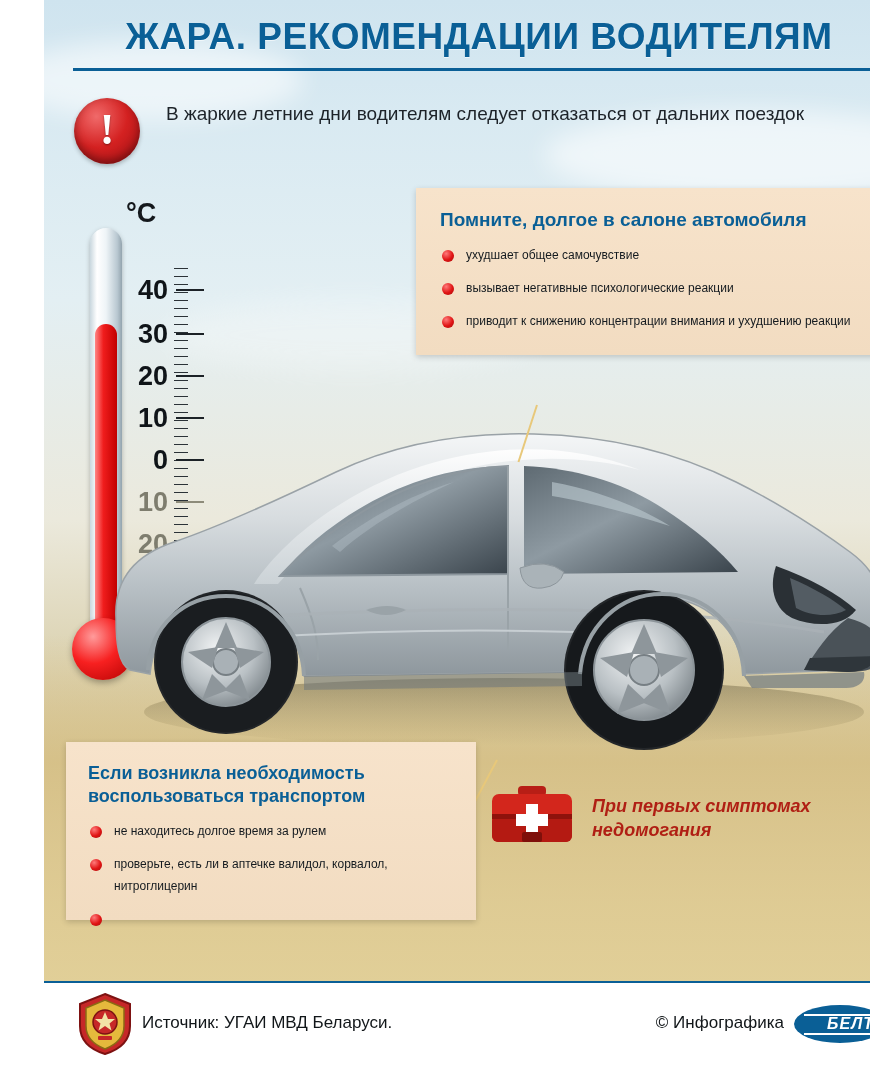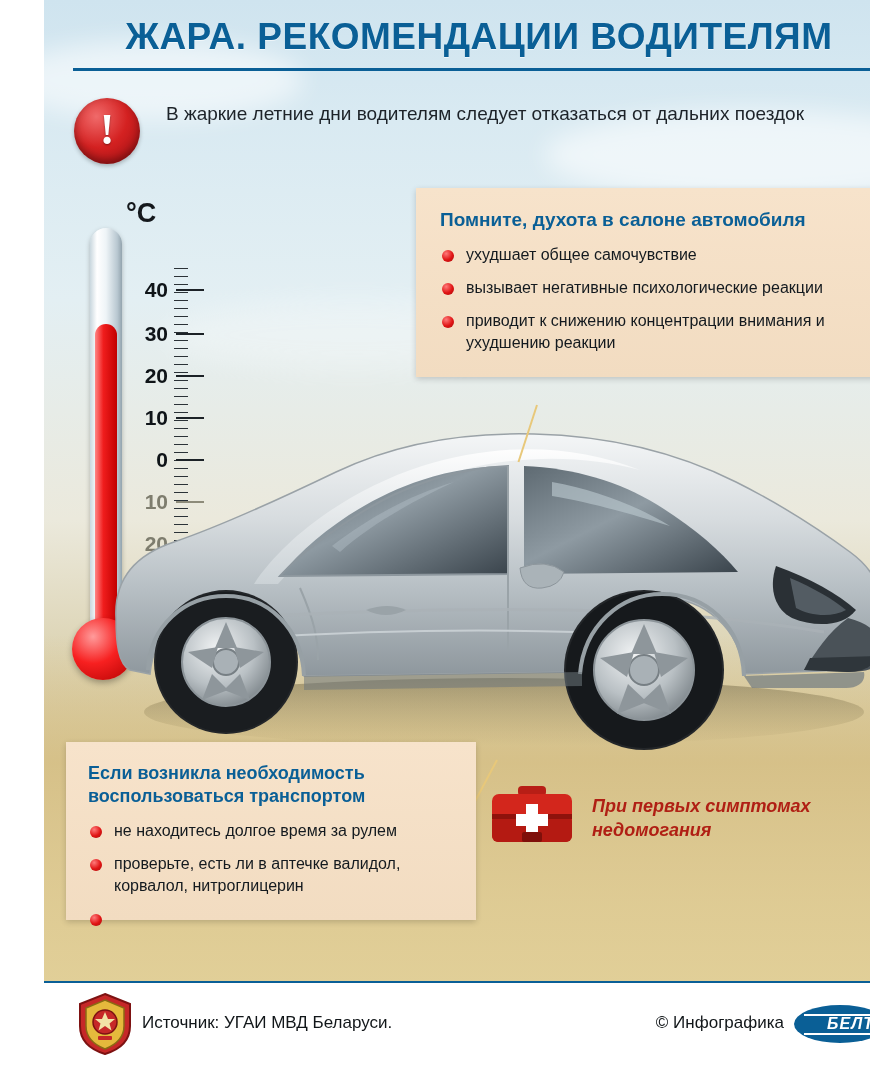--- a/index.html
+++ b/index.html
@@ -163,21 +163,21 @@
     position: absolute;
     left: 0;
     width: 80px;
     height: 20px;
     display: flex;
     align-items: center;
   }
   .scale-num {
     width: 40px;
     text-align: right;
-    font-size: 21px;
+    font-size: 27px;
     font-weight: bold;
     color: #0f1418;
   }
   .scale-num.faded { color: #7e7d6e; }
   .tick-major {
     margin-left: 8px;
     width: 28px;
     height: 2px;
     background: #1c2227;
   }
@@ -214,21 +214,21 @@
     font-weight: bold;
     color: #0a5f96;
     line-height: 24px;
     margin-bottom: 12px;
   }
   .bullets { list-style: none; margin: 0; padding: 0; }
   .bullets li {
     position: relative;
     padding-left: 26px;
     margin-bottom: 11px;
-    font-size: 16px;
+    font-size: 12px;
     line-height: 22px;
     color: #141a1f;
   }
   .bullets li .dot {
     position: absolute;
     left: 2px;
     top: 6px;
     width: 12px;
     height: 12px;
     border-radius: 50%;
@@ -571,21 +571,21 @@
 
       <path d="M200,306 L478,302 L478,316 L200,320 Z" fill="#6e767c" opacity="0.55"></path>
     </svg>
   </div>
 
   <div class="leader" style="left:492px; top:405px; width:2px; height:60px; transform:rotate(18deg); transform-origin:top center;"></div>
 
   <div class="leader" style="left:452px; top:760px; width:2px; height:52px; transform:rotate(28deg); transform-origin:top center;"></div>
 
   <div class="box" id="box-stuffiness">
-    <div class="box-title">Помните, духота в салоне автомобиля</div>
+    <div class="box-title">Помните, долгое в салоне автомобиля</div>
     <ul class="bullets">
       <li><span class="dot"></span><span>ухудшает общее самочувствие</span></li>
       <li><span class="dot"></span><span>вызывает негативные психологические реакции</span></li>
       <li><span class="dot"></span><span>приводит к снижению концентрации внимания и ухудшению реакции</span></li>
     </ul>
   </div>
 
   <div class="box" id="box-transport">
     <div class="box-title">Если возникла необходимость воспользоваться транспортом</div>
     <ul class="bullets">

